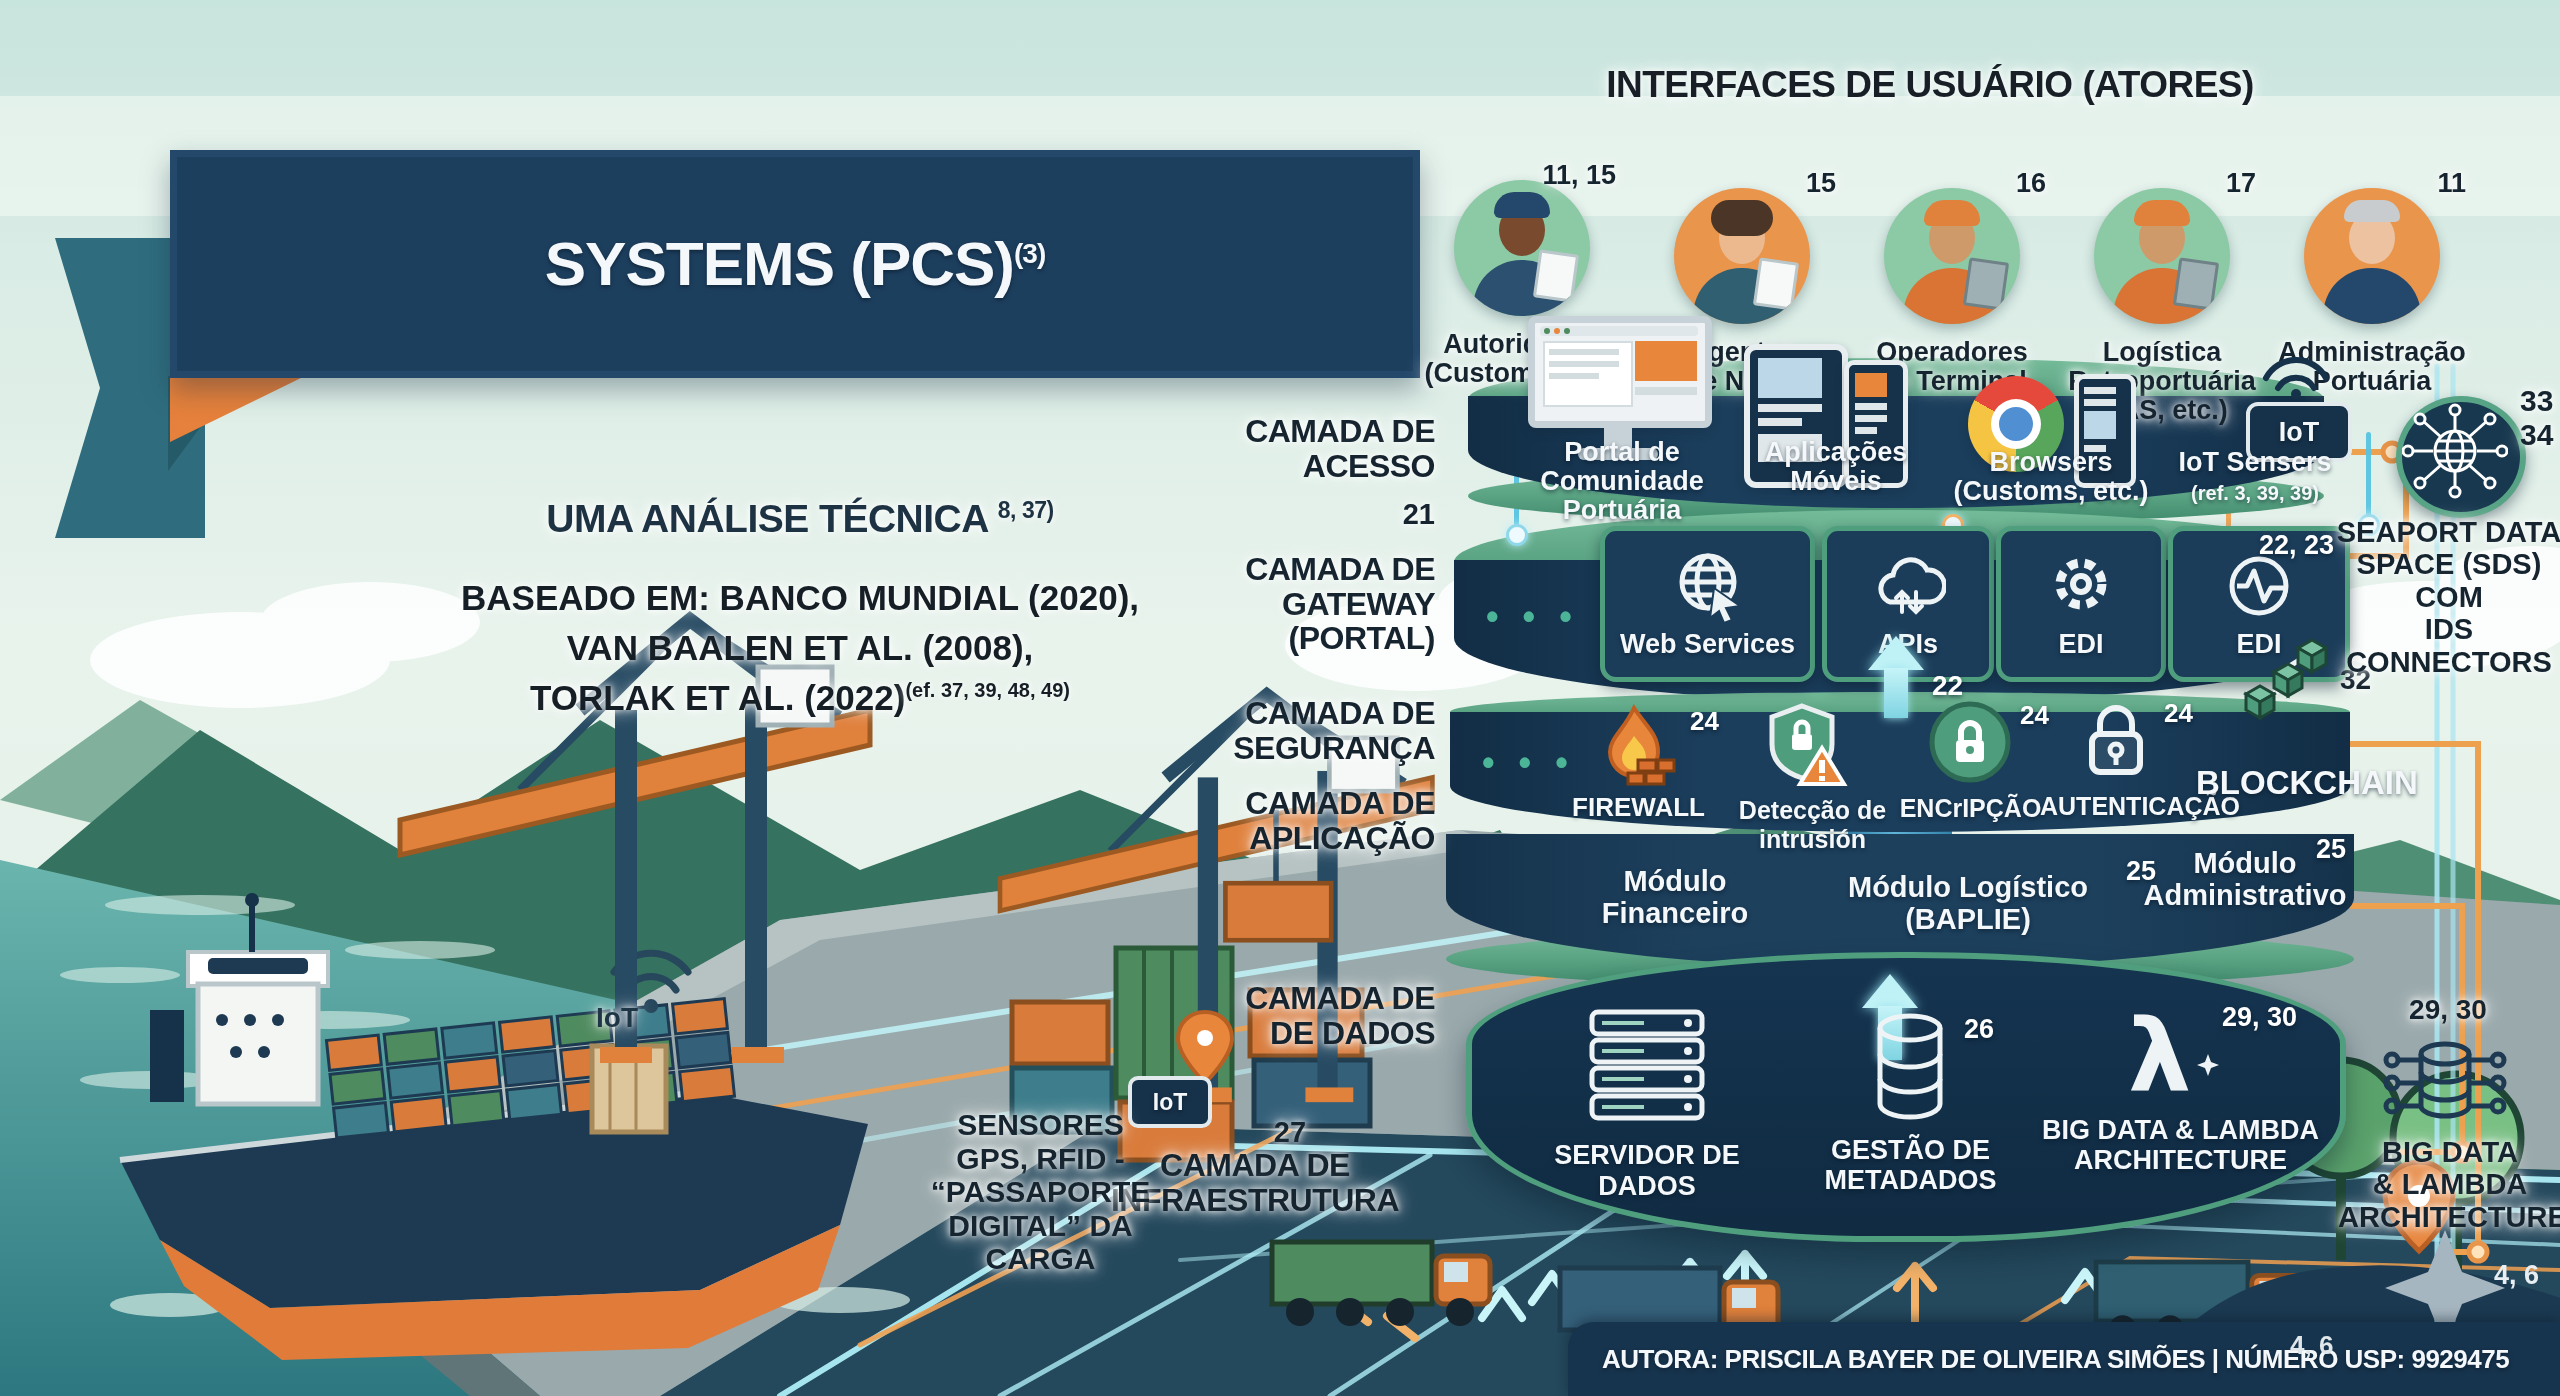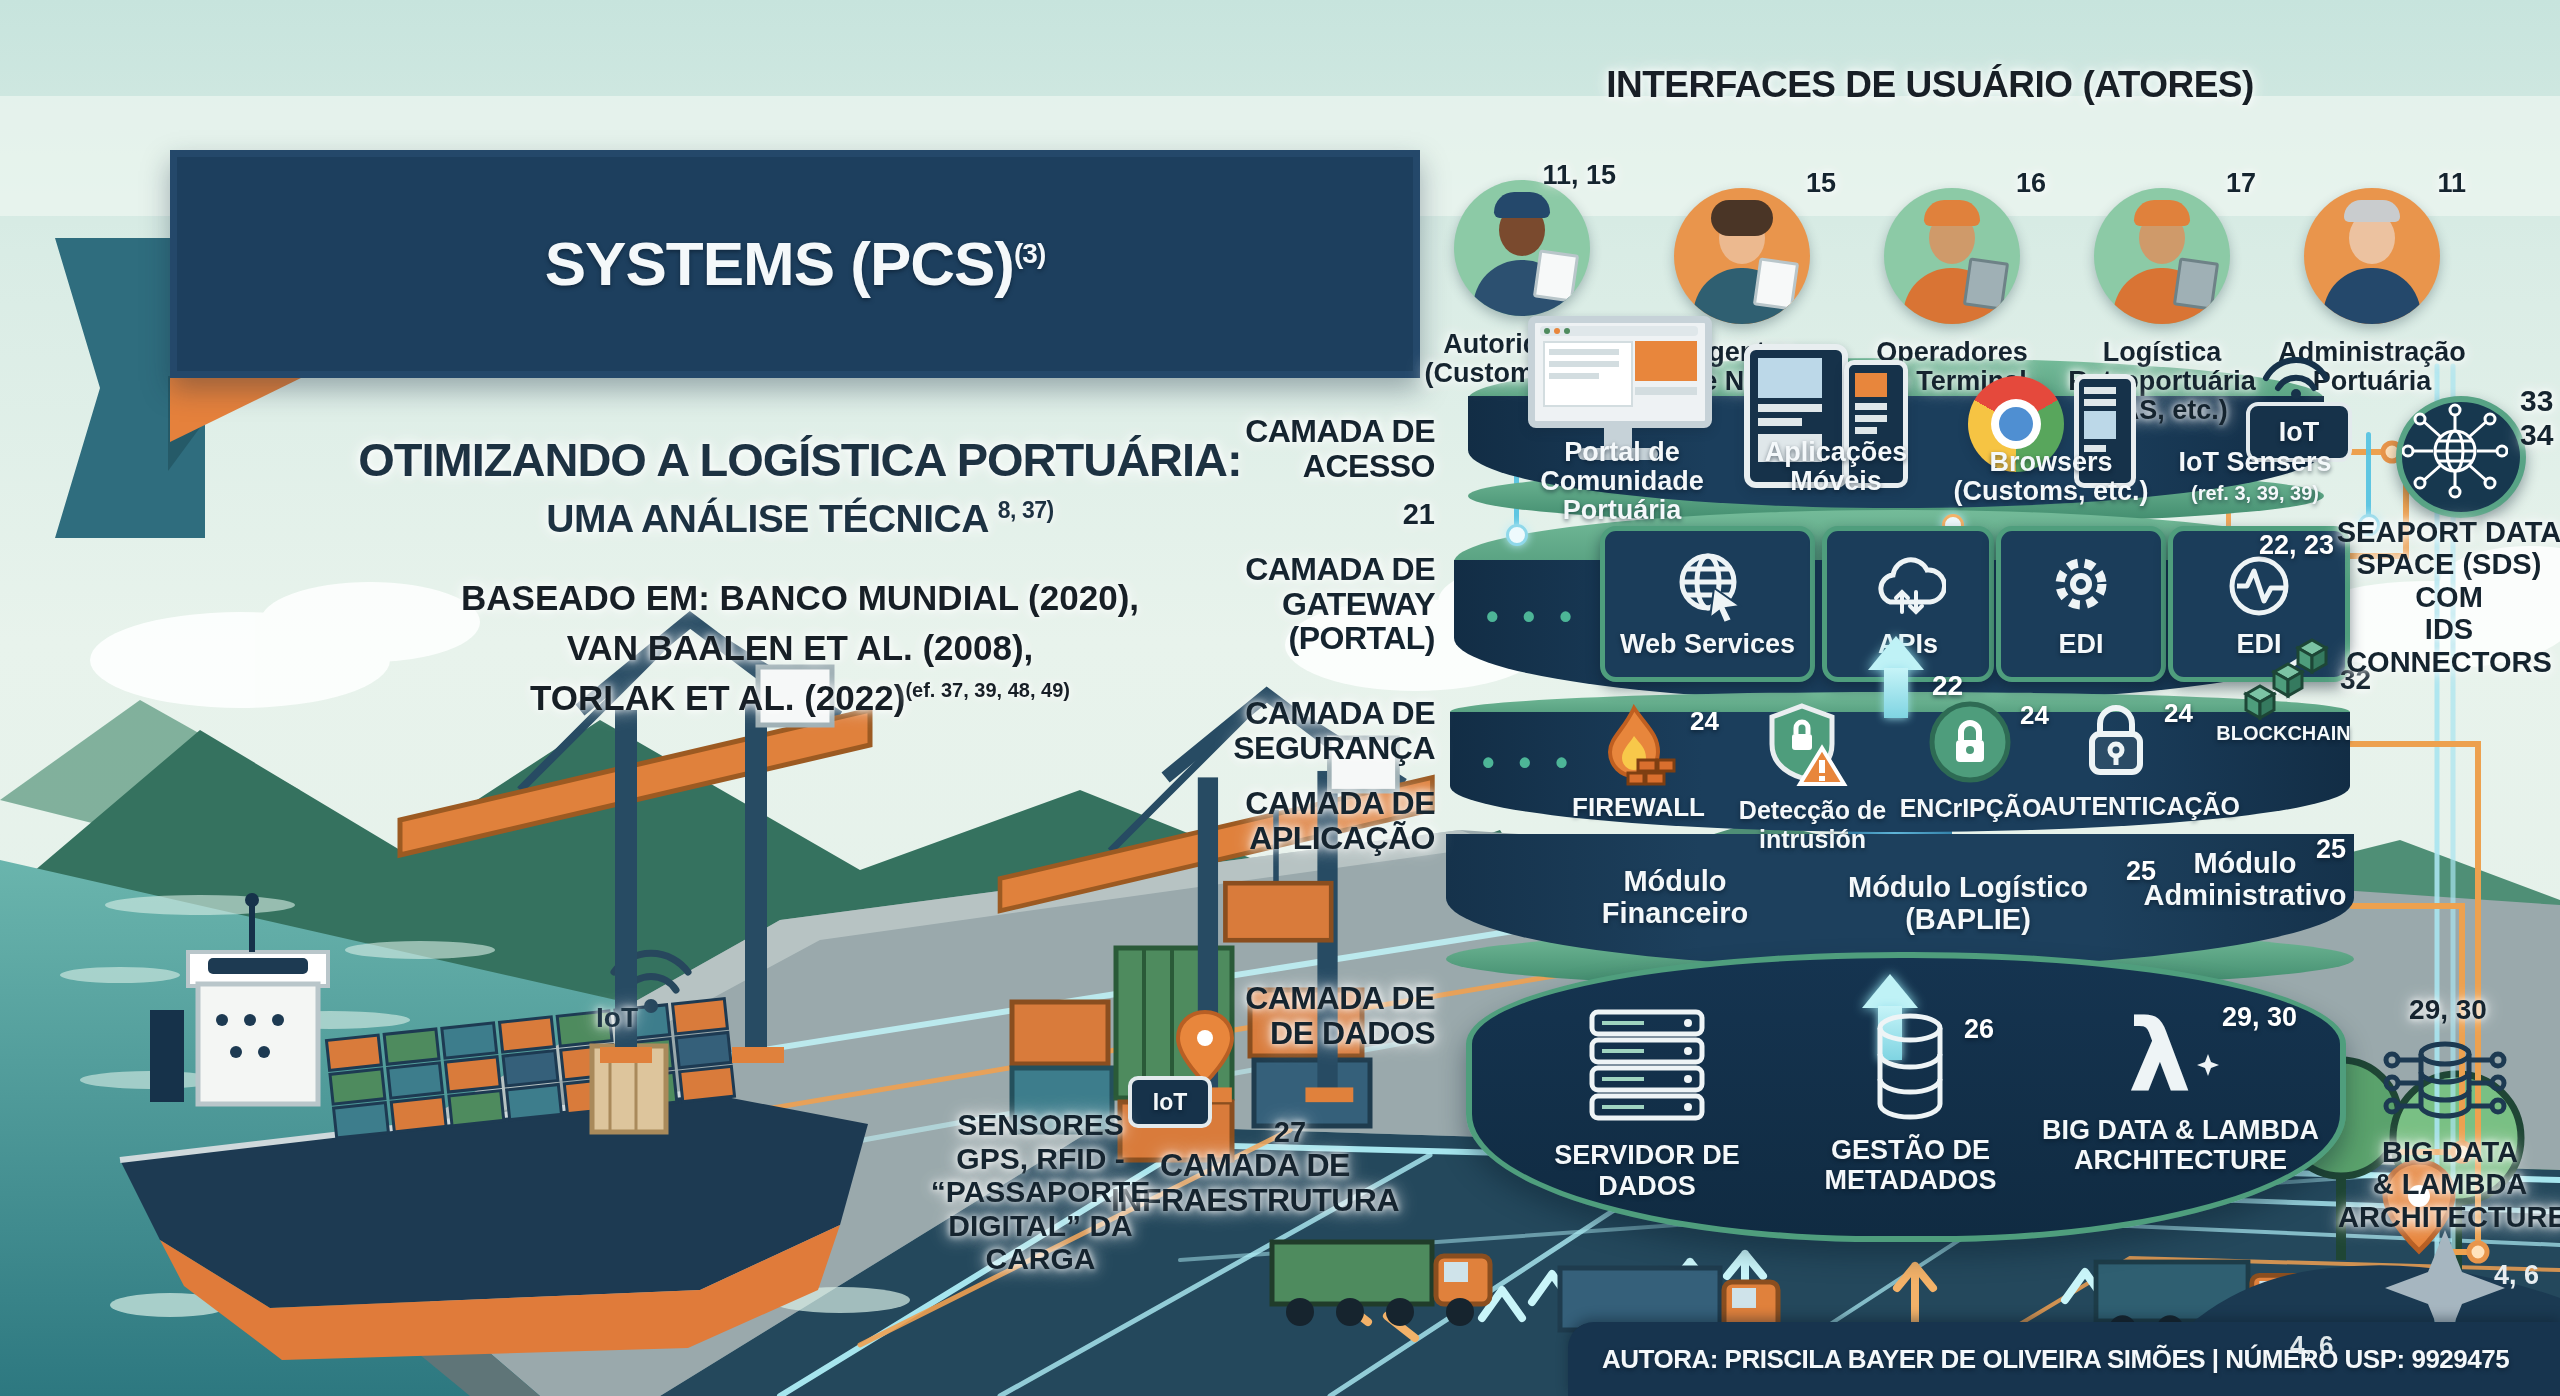--- a/index.html
+++ b/index.html
@@ -254,21 +254,20 @@
 
   <div class="abs z2" style="left:55px;top:238px;width:150px;height:300px;background:#2f6d7e;clip-path:polygon(0 0,100% 0,100% 100%,0 100%,30% 50%)"></div>
   <div class="abs z2" style="left:168px;top:376px;width:70px;height:95px;background:#255a68;clip-path:polygon(0 0,100% 0,0 100%)"></div>
   <div class="abs z3" style="left:170px;top:376px;width:135px;height:66px;background:#e5813c;clip-path:polygon(0 0,100% 0,0 100%)"></div>
   <div class="abs z3" style="left:170px;top:150px;width:1250px;height:228px;background:#1d3f5e;box-shadow:inset 0 0 0 7px #24486a,0 12px 26px rgba(20,40,60,.35);display:flex;flex-direction:column;align-items:center;justify-content:center">
     <div class="wt ctr" style="font-size:62px;letter-spacing:-1px;line-height:1.12">
       <span>SYSTEMS (PCS)</span><sup style="font-size:28px">(3)</sup>
     </div>
   </div>
 
-  <div class="abs z3 dk ctr" style="left:330px;top:432px;width:940px;font-size:47px;letter-spacing:-1px;color:#1d3242">OTIMIZANDO A LOGÍSTICA PORTUÁRIA:</div>
   <div class="abs z3 dk ctr" style="left:330px;top:497px;width:940px;font-size:39px;letter-spacing:-0.5px;color:#1d3242">
     <span>UMA ANÁLISE TÉCNICA</span> <sup style="font-size:23px">8, 37)</sup>
   </div>
   <div class="abs z3 dk ctr" style="left:330px;top:578px;width:940px;font-size:35px;color:#171f26">BASEADO EM: BANCO MUNDIAL (2020),</div>
   <div class="abs z3 dk ctr" style="left:330px;top:628px;width:940px;font-size:35px;color:#171f26">VAN BAALEN ET AL. (2008),</div>
   <div class="abs z3 dk ctr" style="left:330px;top:678px;width:940px;font-size:35px;color:#171f26">
     <span>TORLAK ET AL. (2022)</span><sup style="font-size:20px">(ef. 37, 39, 48, 49)</sup>
   </div>
 
   <div class="abs z3 dk ctr" style="left:1560px;top:64px;width:740px;font-size:37px;letter-spacing:-0.5px;color:#181f26">INTERFACES DE USUÁRIO (ATORES)</div>
@@ -524,21 +523,21 @@
         <polygon points="34,62 20,70 20,86 34,78" fill="#357a5f"></polygon>
       <polygon points="34,40 48,32 62,40 48,48" fill="#7cc3a4"></polygon>
         <polygon points="34,40 48,48 48,64 34,56" fill="#4e9d7c"></polygon>
         <polygon points="62,40 48,48 48,64 62,56" fill="#357a5f"></polygon>
       <polygon points="58,16 72,8 86,16 72,24" fill="#7cc3a4"></polygon>
         <polygon points="58,16 72,24 72,40 58,32" fill="#4e9d7c"></polygon>
         <polygon points="86,16 72,24 72,40 86,32" fill="#357a5f"></polygon>
     </g>
   </svg>
   <div class="abs z3 dk" style="left:2340px;top:664px;font-size:28px">32</div>
-  <div class="abs z3 wt ctr" style="left:2196px;top:722px;width:175px;font-size:20px">BLOCKCHAIN</div>
+  <div class="abs z3 wt ctr" style="left:2196px;top:764px;width:175px;font-size:33px">BLOCKCHAIN</div>
 
   <div class="abs z2 band" style="left:1446px;top:834px;width:908px;height:134px;background:linear-gradient(90deg,#15324b,#1d405d 28%,#1d405d 72%,#15324b);border-radius:0 0 454px 454px / 0 0 70px 70px"></div>
   <div class="abs z1 rim" style="left:1446px;top:930px;width:908px;height:58px"></div>
   <div class="abs z3 wt pre ctr" style="left:1560px;top:866px;width:230px;font-size:29px;line-height:1.1">Módulo
 Financeiro</div>
   <div class="abs z3 wt pre ctr" style="left:1818px;top:872px;width:300px;font-size:29px;line-height:1.1">Módulo Logístico
 (BAPLIE)</div>
   <div class="abs z3 num" style="left:2126px;top:856px">25</div>
   <div class="abs z3 wt pre ctr" style="left:2130px;top:848px;width:230px;font-size:29px;line-height:1.1">Módulo
 Administrativo</div>

